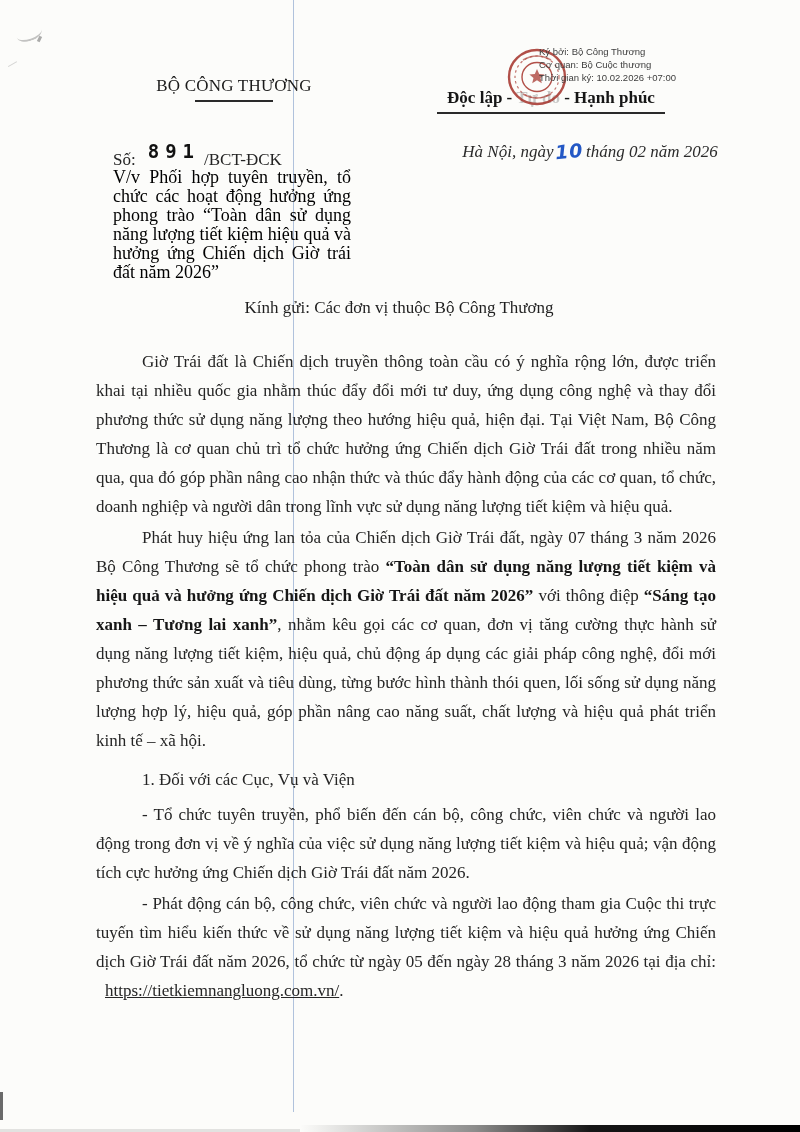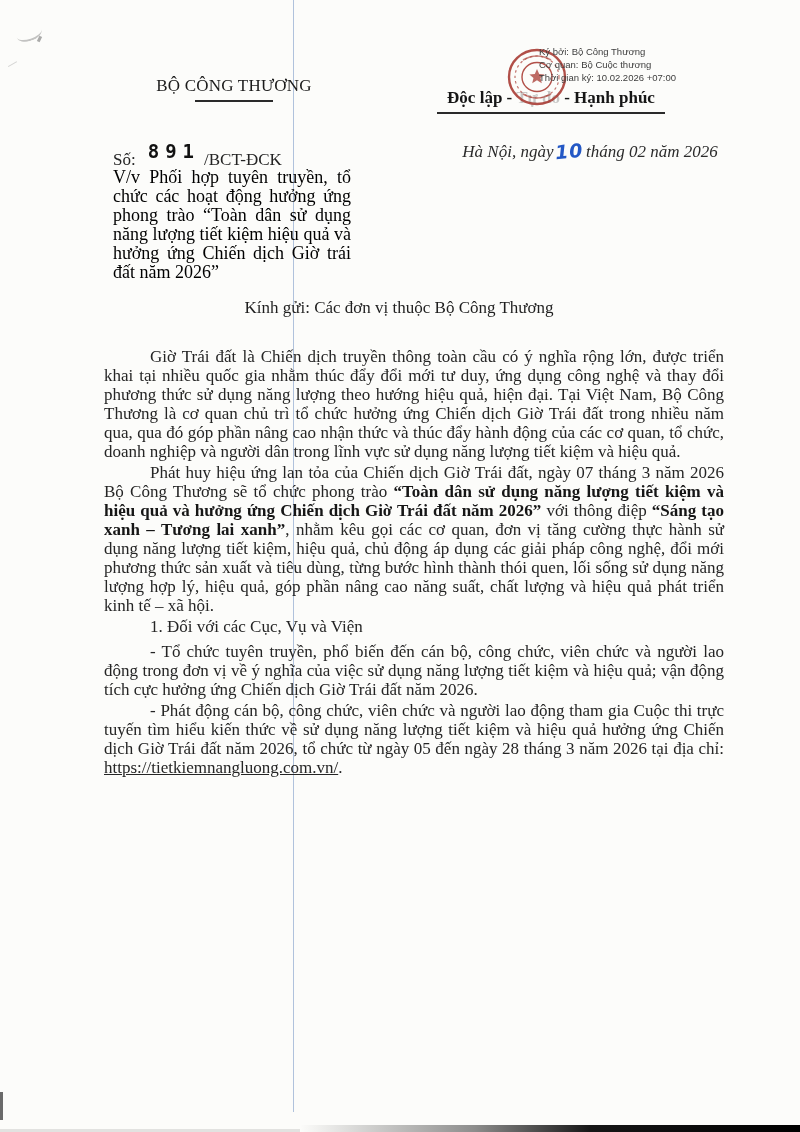--- a/index.html
+++ b/index.html
@@ -38,26 +38,26 @@
     color:#2458c5; font-style:italic; font-weight:bold; font-size:19px;
     font-family:"DejaVu Sans",sans-serif; display:inline-block;
     transform:rotate(-5deg); letter-spacing:1px; margin:0 2px; position:relative; top:1px;
   }
   .subject-note { position:absolute; top:168px; left:113px; width:238px;
     font-size:18px; line-height:19px; text-align:justify; color:#000000; }
 
   
   .salutation { position:absolute; top:298px; left:0; width:760px; text-align:center;
     font-size:17px; color:#1f1f1f;margin-left:19px; }
-  .body-text { position:absolute; top:347px; left:104px; width:620px;
-    font-size:17px; line-height:19px; color:#252525; }
+  .body-text { position:absolute; top:347px; left:96px; width:620px;
+    font-size:17px; line-height:29px; color:#252525; }
   .para { margin:0 0 2px 0; text-align:justify; text-indent:46px; }
-  .para.heading { text-align:left; margin:2px 0 6px 0; }
+  .para.heading { text-align:left; margin:10px 0 6px 0; }
   .seg-bold { font-weight:bold; color:#161616; }
-  .seg-link { text-decoration:underline; cursor:pointer; }
+  .seg-link { text-decoration:underline; cursor:pointer;margin-left:9px; }
 
   
   .fold-line { position:absolute; top:0; left:293px; width:1px; height:1112px;
     background:#9cb3d4; opacity:.8; }
   .smudge-1 { position:absolute; top:26px; left:16px; width:26px; height:13px;
     border-bottom:2px solid #6f6f6f; border-radius:50%; transform:rotate(-18deg); opacity:.4; }
   .smudge-2 { position:absolute; top:36px; left:38px; width:3px; height:6px;
     background:#5a5a5a; transform:rotate(25deg); opacity:.5; }
   .smudge-3 { position:absolute; top:58px; left:6px; width:10px; height:6px;
     border-bottom:1px solid #8a8a8a; transform:rotate(-30deg); opacity:.35; }

